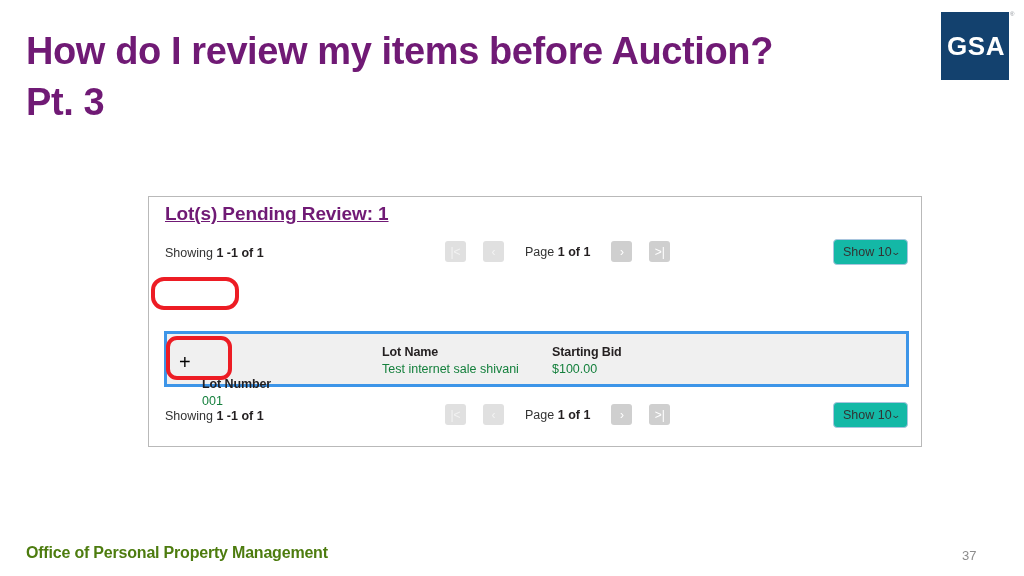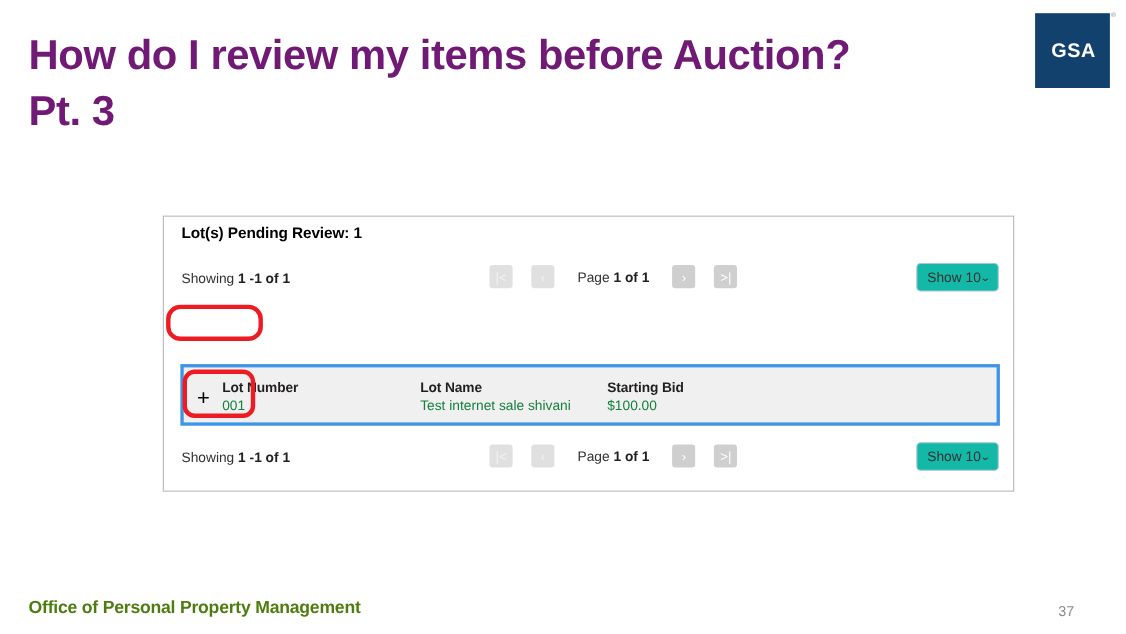--- a/index.html
+++ b/index.html
@@ -35,21 +35,21 @@
     top: 12px;
     width: 68px;
     height: 68px;
     background: #13416e;
     color: #ffffff;
     display: flex;
     align-items: center;
     justify-content: center;
   }
   .gsa-logo-text {
-    font-size: 18px;
+    font-size: 26px;
     font-weight: bold;
     letter-spacing: 0.5px;
     line-height: 1;
     padding-left: 2px;
   }
   .gsa-tm {
     position: absolute;
     left: 1010px;
     top: 11px;
     font-size: 6px;
@@ -66,24 +66,25 @@
     height: 251px;
     background: #ffffff;
     border: 1px solid #b9b9b9;
     box-sizing: border-box;
   }
 
   .panel-heading {
     position: absolute;
     left: 16px;
     top: 6px;
-    font-size: 14px;
-    font-weight: bold;
-    color: #000000;
+    font-size: 19px;
+    font-weight: bold;
+    color: #701a75;
     letter-spacing: -0.1px;
+    text-decoration: underline;
   }
 
   
   .pagerow {
     position: absolute;
     left: 0;
     width: 774px;
     height: 30px;
   }
   .pagerow.top { top: 44px; }
@@ -200,21 +201,21 @@
     color: #231f20;
     letter-spacing: -0.1px;
     white-space: nowrap;
   }
   .cell-value {
     font-size: 12.5px;
     color: #15803d;
     margin-top: 3px;
     white-space: nowrap;
   }
-  .cell.c1 { left: 35px; }
+  .cell.c1 { left: 35px; margin-top: 32px; }
   .cell.c2 { left: 215px; }
   .cell.c3 { left: 385px; }
   .cell.c4 { left: 555px; }
 
   
   .redbox {
     position: absolute;
     border: 4px solid #ed1c24;
     border-radius: 13px;
     box-sizing: border-box;

